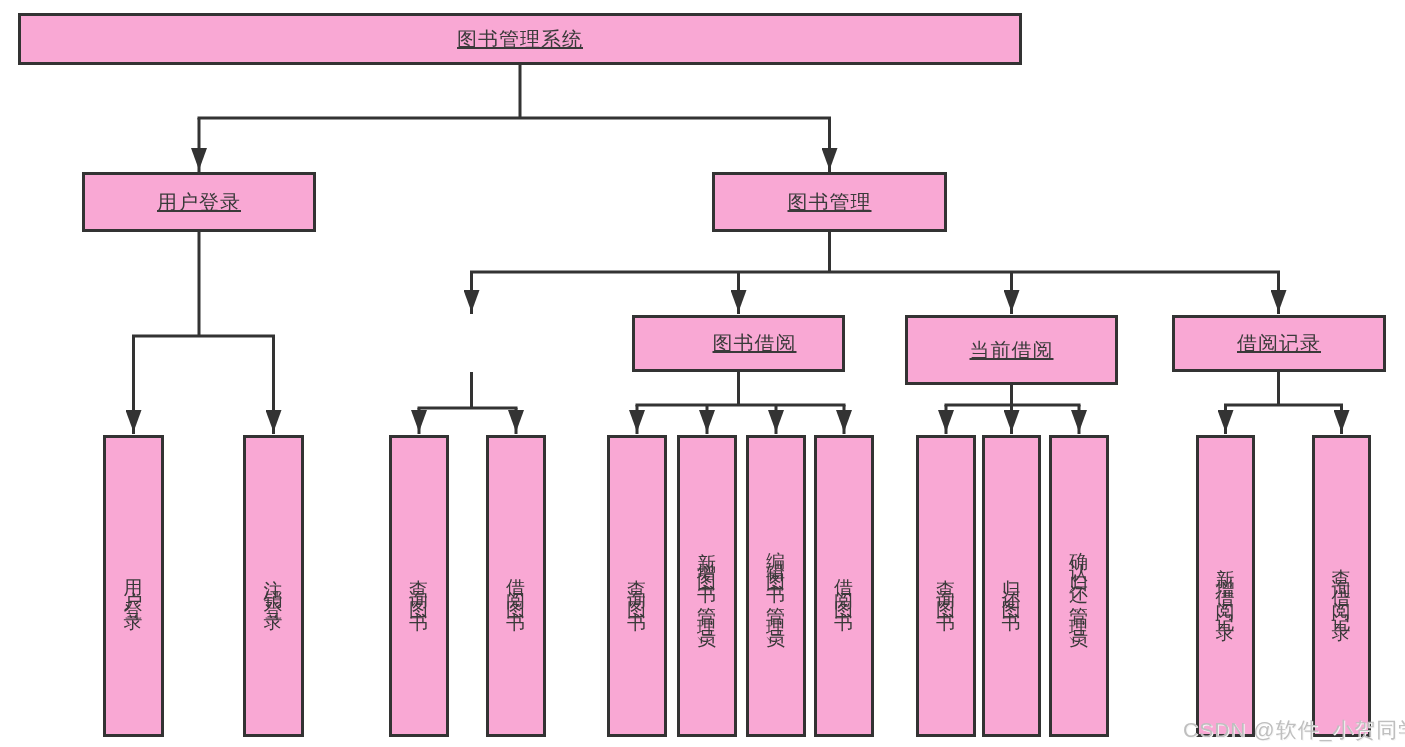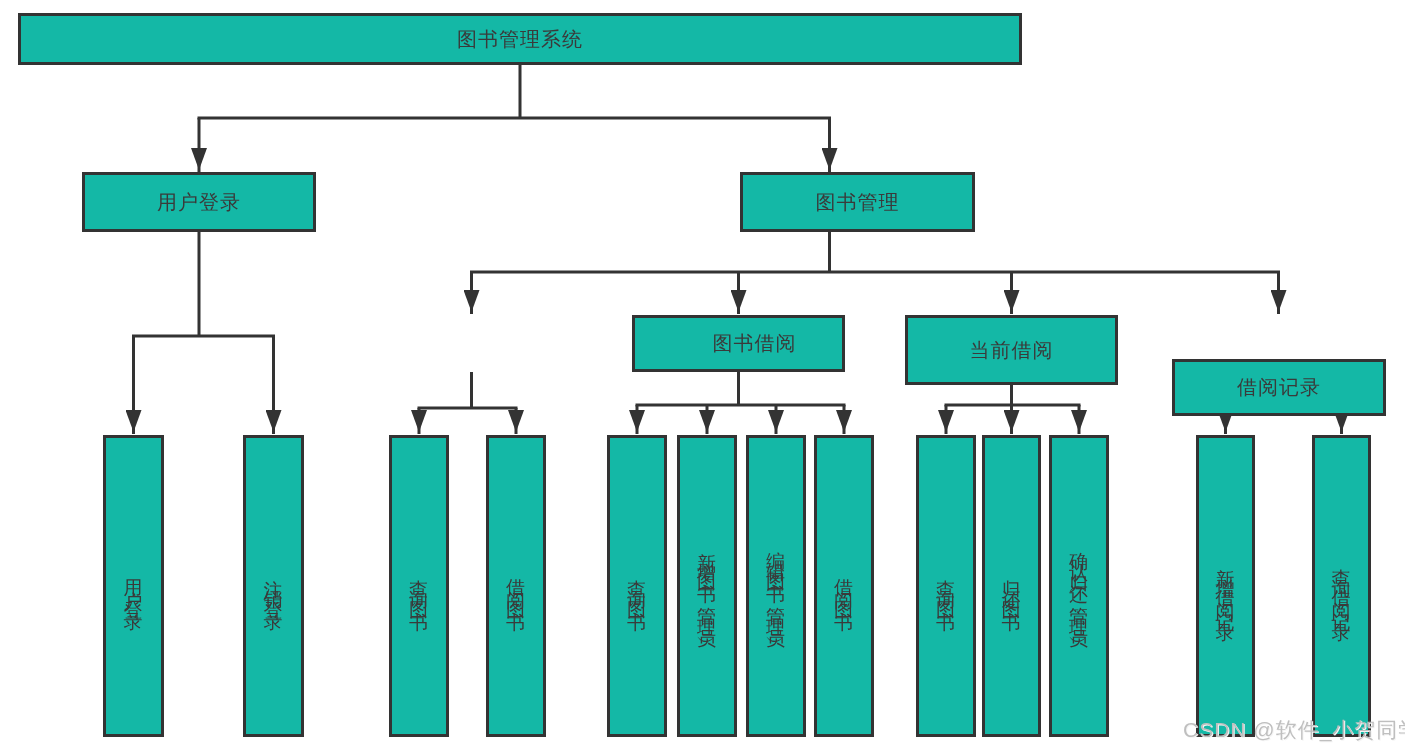--- a/index.html
+++ b/index.html
@@ -1,21 +1,21 @@
 <!DOCTYPE html>
 <html><head>
 <meta charset="utf-8">
 <style>
   html,body{margin:0;padding:0;background:#ffffff;}
   .stage{
     position:relative;width:1405px;height:747px;background:#ffffff;overflow:hidden;
     font-family:"Liberation Sans",sans-serif;color:#3a3a3a;
   }
   .node{
-    position:absolute;box-sizing:border-box;border:3px solid #333333;background:#14b8a6;
+    position:absolute;box-sizing:border-box;border:3px solid #333333;background:#f9a8d4;text-decoration:underline;
   }
   .h-node{
     display:flex;align-items:center;justify-content:center;
     font-size:20px;letter-spacing:1px;white-space:nowrap;
   }
   .v-node{top:435px;height:302px;}
   .v-node > span{
     position:absolute;left:50%;top:50%;transform:translate(-50%,-50%);
     writing-mode:vertical-rl;text-orientation:mixed;
     font-size:19px;line-height:1;letter-spacing:11px;white-space:nowrap;
@@ -71,25 +71,25 @@
       <line x1="1011.5" y1="405" x2="1011.5" y2="434" marker-end="url(#ah)"></line>
       <line x1="1079" y1="405" x2="1079" y2="434" marker-end="url(#ah)"></line>
       <line x1="1225.5" y1="405" x2="1225.5" y2="434" marker-end="url(#ah)"></line>
       <line x1="1341.5" y1="405" x2="1341.5" y2="434" marker-end="url(#ah)"></line>
     </g>
   </svg>
 
   <div class="node h-node" style="left:18px;top:13px;width:1004px;height:52px;">图书管理系统</div>
 
   <div class="node h-node" style="left:82px;top:172px;width:234px;height:60px;">用户登录</div>
-  <div class="node h-node" style="left:712px;top:172px;width:235px;height:60px;margin-left:28px;">图书管理</div>
+  <div class="node h-node" style="left:712px;top:172px;width:235px;height:60px;">图书管理</div>
 
   <div class="node h-node" style="left:632px;top:315px;width:213px;height:57px;padding-left:32px;">图书借阅</div>
   <div class="node h-node" style="left:905px;top:315px;width:213px;height:70px;">当前借阅</div>
-  <div class="node h-node" style="left:1172px;top:315px;width:214px;height:57px;margin-top:44px;">借阅记录</div>
+  <div class="node h-node" style="left:1172px;top:315px;width:214px;height:57px;">借阅记录</div>
 
   <div class="node v-node" style="left:103px;width:61px;">
     <span>用户登录</span>
   </div>
   <div class="node v-node" style="left:243px;width:61px;">
     <span>注销登录</span>
   </div>
 
   <div class="node v-node" style="left:389px;width:60px;">
     <span>查询图书</span>

